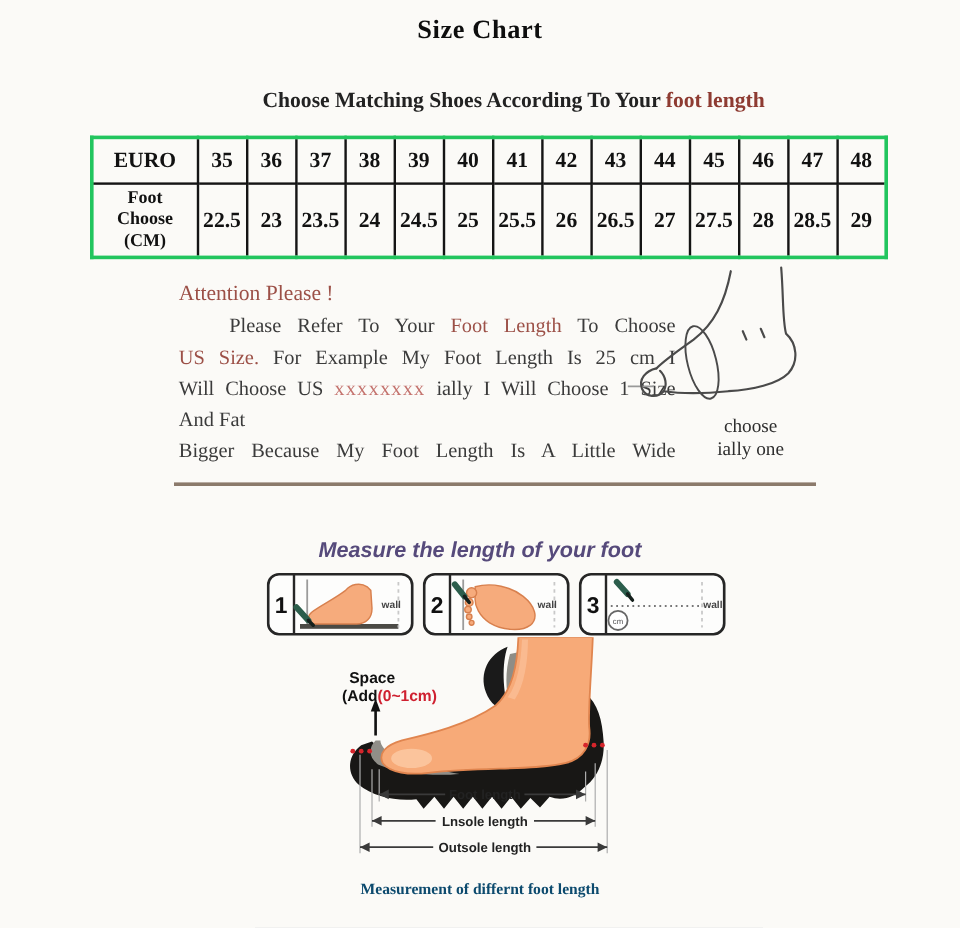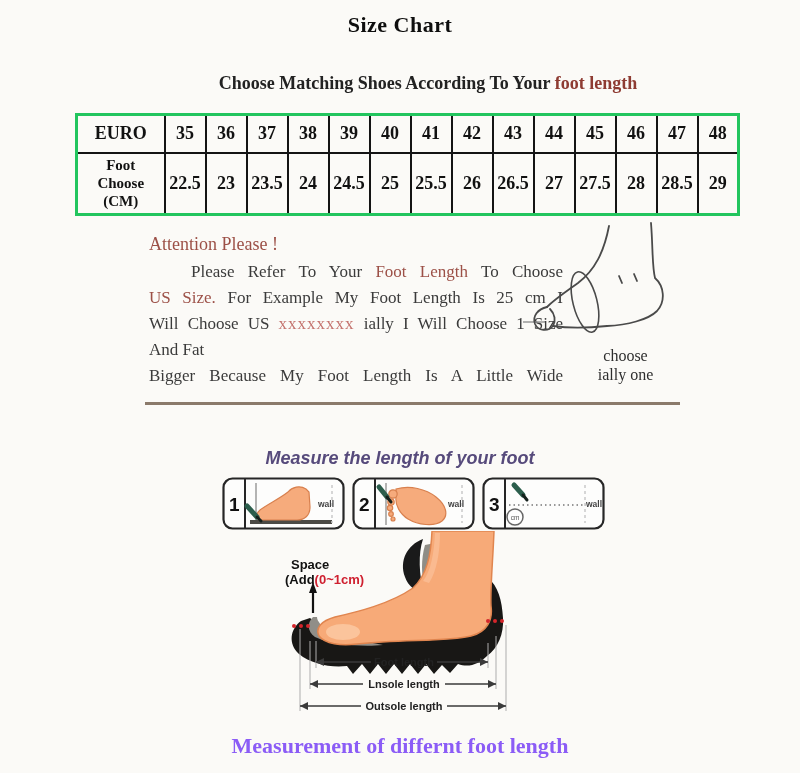--- a/index.html
+++ b/index.html
@@ -78,21 +78,21 @@
   .dim-ext  { stroke:#adadad; stroke-width:1; }
   .dim-label {
     font-family:"Liberation Sans", sans-serif; font-weight:bold;
     font-size:11px; fill:#222; text-anchor:middle;
   }
   .space-label { font-family:"Liberation Sans", sans-serif; font-weight:bold; font-size:13px; fill:#111; }
   .space-red { fill:#cf2030; }
   
   .caption {
     position:absolute; top:733px; left:0; width:100%;
-    text-align:center; font-size:22px; font-weight:bold; color:#8b5cf6;
+    text-align:center; font-size:13px; font-weight:bold; color:#0c4a6e;
   }
   .sketch-stroke { fill:none; stroke:#4a4a4a; stroke-width:1.8; stroke-linecap:round; }
 </style>
 </head>
 <body>
 
 <div class="page">
 
   <div class="title">Size Chart</div>
 

